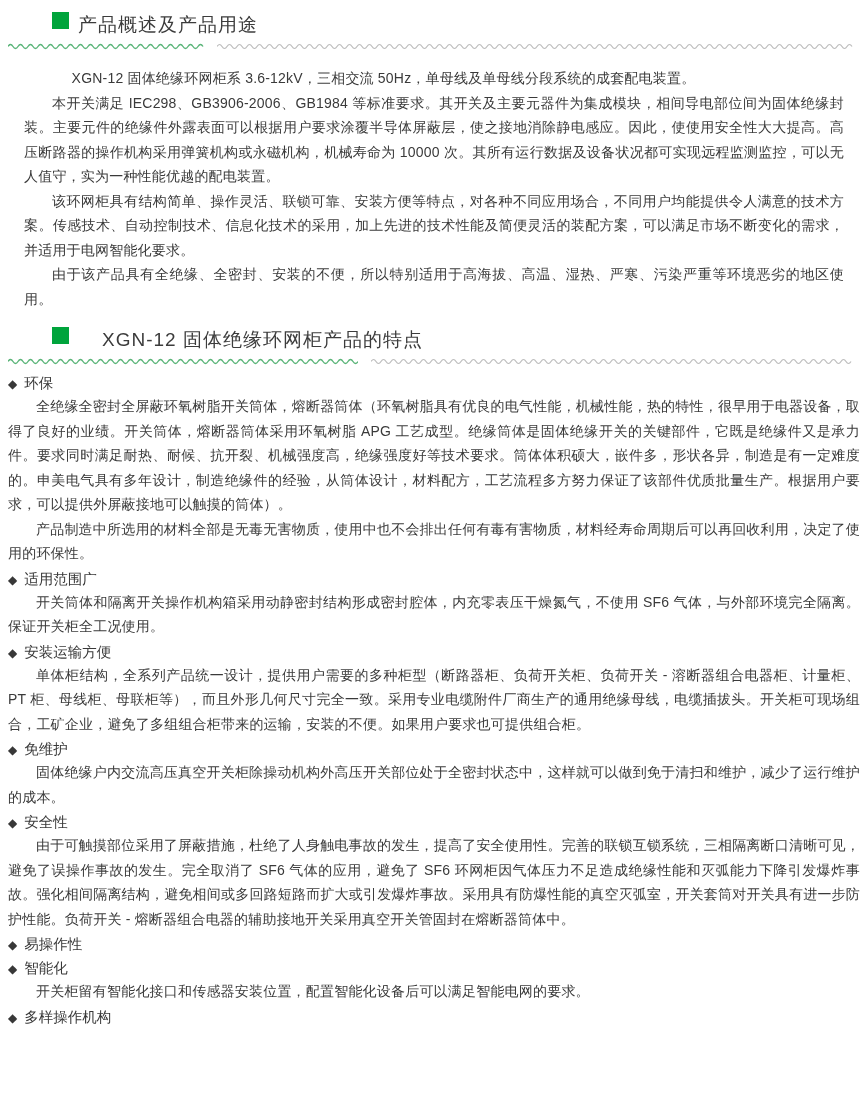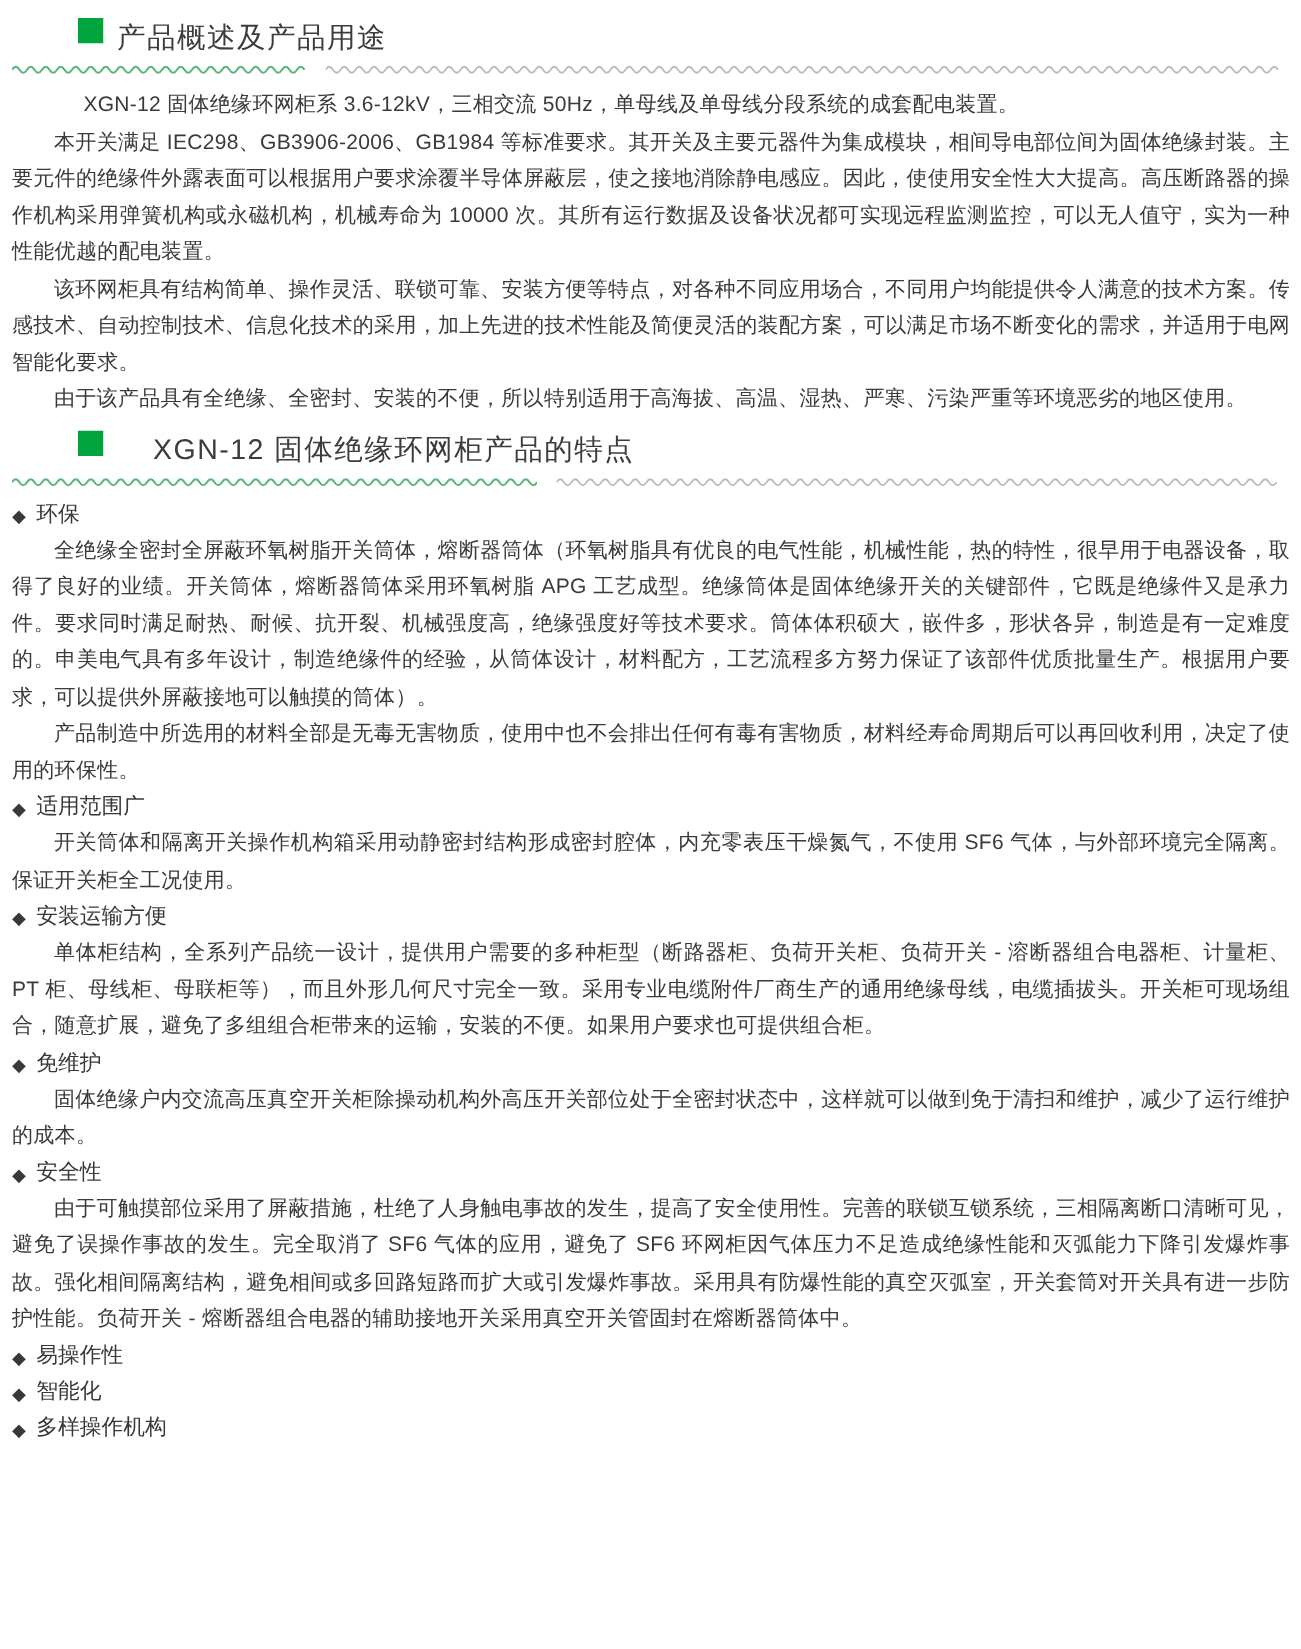--- a/index.html
+++ b/index.html
@@ -7,21 +7,21 @@
     width:867px;height:1099px;overflow:hidden;background:#ffffff;
     font-family:"Liberation Sans","DejaVu Sans",sans-serif;
     color:#3a3a3a;box-sizing:border-box;padding:12px 7px 0 8px;
   }
   .sec-header{display:flex;align-items:flex-start;gap:9px;height:26px;margin-left:44px;}
   .sec-header .sq{flex:0 0 auto;display:block;}
   .sec-title{margin:0;font-size:19px;font-weight:500;letter-spacing:1px;color:#3c3c3c;white-space:nowrap;}
   .sec-title.indented{margin-left:24px;}
   .wave-row{display:flex;gap:13px;align-items:center;margin:3px 0 7px;}
   .wave{display:block;flex:0 0 auto;}
-  .body-text{margin:0;}
+  .body-text{margin:16px;}
   p.para{margin:0;font-size:14px;line-height:24.5px;text-align:justify;text-indent:2em;letter-spacing:0.2px;}
   p.para.first-para{text-indent:3.4em;}
   .feature{margin:0;}
   .feature-heading{display:flex;align-items:center;gap:7px;line-height:22px;margin-top:2px;font-size:14.5px;color:#383838;}
   .feature-heading .bullet{font-size:12px;line-height:1;transform:translateY(1px);}
   .features{margin-top:1px;}
 </style>
 </head>
 <body>
 
@@ -79,21 +79,21 @@
       <span>适用范围广</span>
     </div>
     <p class="para">开关筒体和隔离开关操作机构箱采用动静密封结构形成密封腔体，内充零表压干燥氮气，不使用 SF6 气体，与外部环境完全隔离。保证开关柜全工况使用。</p>
   </div>
 
   <div class="feature">
     <div class="feature-heading">
       <span class="bullet">◆</span>
       <span>安装运输方便</span>
     </div>
-    <p class="para">单体柜结构，全系列产品统一设计，提供用户需要的多种柜型（断路器柜、负荷开关柜、负荷开关 - 溶断器组合电器柜、计量柜、PT 柜、母线柜、母联柜等），而且外形几何尺寸完全一致。采用专业电缆附件厂商生产的通用绝缘母线，电缆插拔头。开关柜可现场组合，随意扩展，避免了多组组合柜带来的运输，安装的不便。如果用户要求也可提供组合柜。</p>
+    <p class="para">单体柜结构，全系列产品统一设计，提供用户需要的多种柜型（断路器柜、负荷开关柜、负荷开关 - 溶断器组合电器柜、计量柜、PT 柜、母线柜、母联柜等），而且外形几何尺寸完全一致。采用专业电缆附件厂商生产的通用绝缘母线，电缆插拔头。开关柜可现场组合，工矿企业，避免了多组组合柜带来的运输，安装的不便。如果用户要求也可提供组合柜。</p>
   </div>
 
   <div class="feature">
     <div class="feature-heading">
       <span class="bullet">◆</span>
       <span>免维护</span>
     </div>
     <p class="para">固体绝缘户内交流高压真空开关柜除操动机构外高压开关部位处于全密封状态中，这样就可以做到免于清扫和维护，减少了运行维护的成本。</p>
   </div>
 
@@ -110,20 +110,21 @@
       <span class="bullet">◆</span>
       <span>易操作性</span>
     </div>
   </div>
 
   <div class="feature">
     <div class="feature-heading">
       <span class="bullet">◆</span>
       <span>智能化</span>
     </div>
+    <p class="para">开关柜留有智能化接口和传感器安装位置，配置智能化设备后可以满足智能电网的要求。</p>
   </div>
 
   <div class="feature">
     <div class="feature-heading">
       <span class="bullet">◆</span>
       <span>多样操作机构</span>
     </div>
 
   </div>
 

